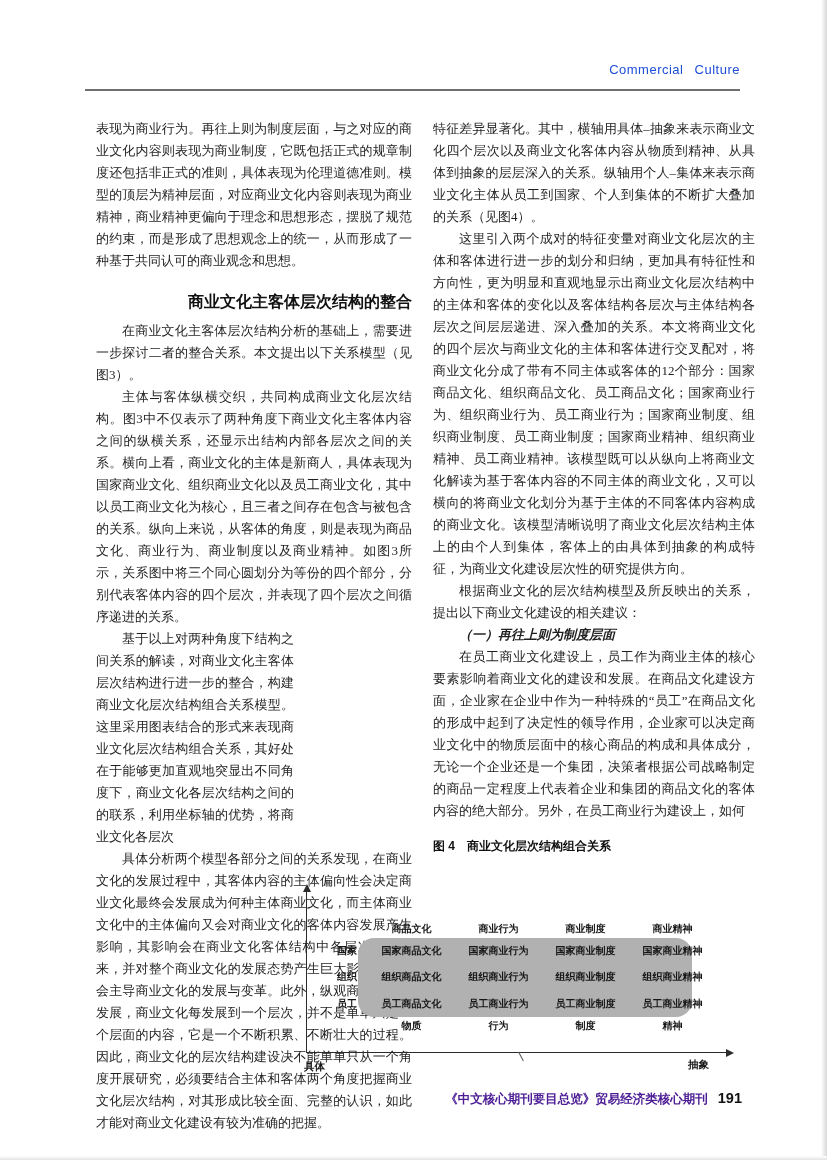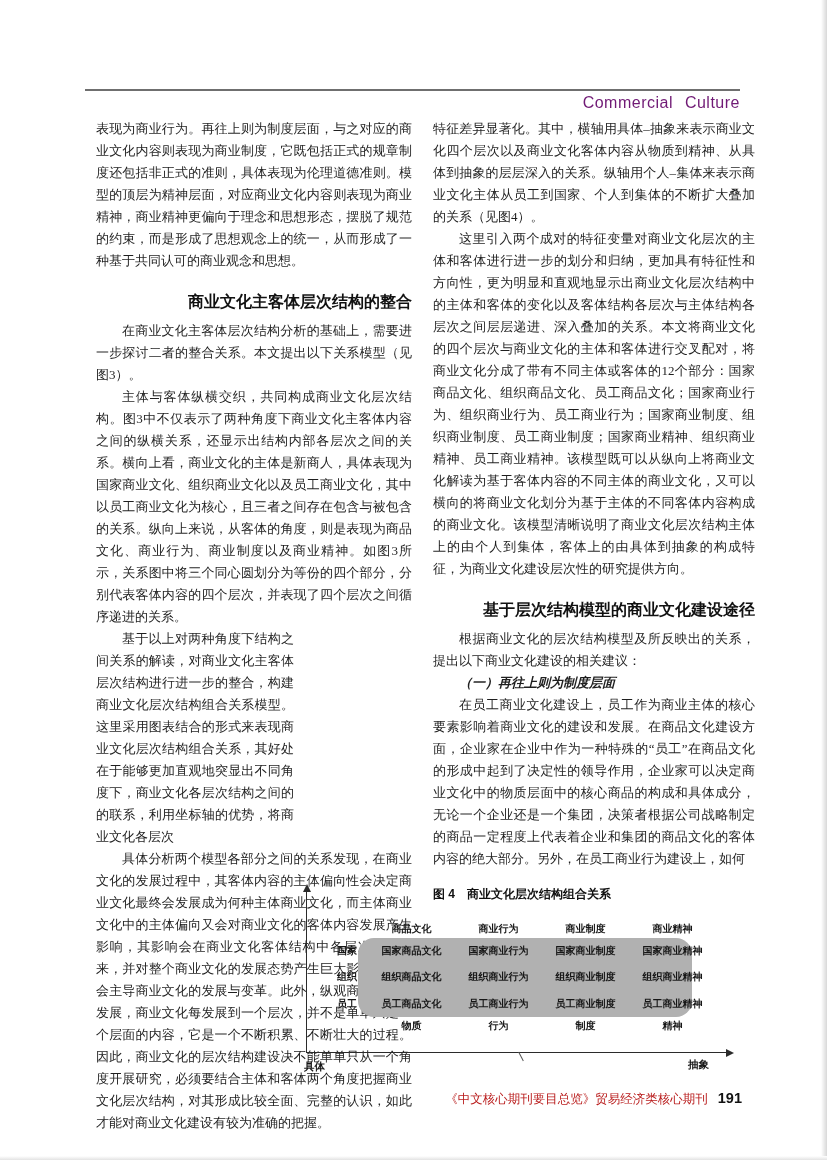--- a/index.html
+++ b/index.html
@@ -17,22 +17,22 @@
     background: linear-gradient(to left, #d8d8d8, #ffffff);
   }
   .edge-bottom {
     position: absolute; left: 0; bottom: 0; width: 100%; height: 4px;
     background: linear-gradient(to top, #e3e3e3, #ffffff);
   }
   
   .header-en {
     position: absolute; top: 62px; right: 87px;
     font-family: "Liberation Sans", sans-serif;
-    font-size: 16px; color: #701a75;
-    letter-spacing: 0.5px; word-spacing: 7px; margin-top: 32px;
+    font-size: 13px; color: #1d4ed8;
+    letter-spacing: 0.5px; word-spacing: 7px;
   }
   .header-rule {
     position: absolute; left: 85px; top: 89px; width: 655px; height: 2px;
     background: #6f6f6f;
   }
   
   .col { position: absolute; top: 118px; }
   .col-left  { left: 96px;  width: 316px; }
   .col-right { left: 433px; width: 322px; }
   p.body {
@@ -115,21 +115,21 @@
     font-size: 10.5px; font-weight: bold; color: #161616;
   }
   .axis-label.min { left: 4px; top: 180px; }
   .axis-label.max { left: 388px; top: 178px; }
   
   .footer {
     position: absolute; top: 1090px; right: 85px;
     display: flex; align-items: baseline; gap: 10px;
     font-family: "Liberation Sans", sans-serif;
   }
-  .footer-journal { font-size: 12.5px; font-weight: normal; color: #b91c1c; }
+  .footer-journal { font-size: 12.5px; font-weight: bold; color: #4c1d95; }
   .footer-page { font-size: 14.5px; font-weight: bold; color: #111; }
 </style>
 </head>
 <body>
 
 <div class="page">
   <div class="edge-right"></div>
   <div class="edge-bottom"></div>
 
   <div class="header-en">Commercial Culture</div>
@@ -140,21 +140,20 @@
     <h2 class="sec">商业文化主客体层次结构的整合</h2>
     <p class="body indent">在商业文化主客体层次结构分析的基础上，需要进一步探讨二者的整合关系。本文提出以下关系模型（见图3）。</p>
     <p class="body indent">主体与客体纵横交织，共同构成商业文化层次结构。图3中不仅表示了两种角度下商业文化主客体内容之间的纵横关系，还显示出结构内部各层次之间的关系。横向上看，商业文化的主体是新商人，具体表现为国家商业文化、组织商业文化以及员工商业文化，其中以员工商业文化为核心，且三者之间存在包含与被包含的关系。纵向上来说，从客体的角度，则是表现为商品文化、商业行为、商业制度以及商业精神。如图3所示，关系图中将三个同心圆划分为等份的四个部分，分别代表客体内容的四个层次，并表现了四个层次之间循序递进的关系。</p>
     <p class="body indent narrow">基于以上对两种角度下结构之间关系的解读，对商业文化主客体层次结构进行进一步的整合，构建商业文化层次结构组合关系模型。这里采用图表结合的形式来表现商业文化层次结构组合关系，其好处在于能够更加直观地突显出不同角度下，商业文化各层次结构之间的的联系，利用坐标轴的优势，将商业文化各层次</p>
     <p class="body indent">具体分析两个模型各部分之间的关系发现，在商业文化的发展过程中，其客体内容的主体偏向性会决定商业文化最终会发展成为何种主体商业文化，而主体商业文化中的主体偏向又会对商业文化的客体内容发展产生影响，其影响会在商业文化客体结构中各层次体现出来，并对整个商业文化的发展态势产生巨大影响，甚至会主导商业文化的发展与变革。此外，纵观商业文化的发展，商业文化每发展到一个层次，并不是单单只是一个层面的内容，它是一个不断积累、不断壮大的过程。因此，商业文化的层次结构建设决不能单单只从一个角度开展研究，必须要结合主体和客体两个角度把握商业文化层次结构，对其形成比较全面、完整的认识，如此才能对商业文化建设有较为准确的把握。</p>
   </div>
 
   <div class="col col-right">
     <p class="body">特征差异显著化。其中，横轴用具体–抽象来表示商业文化四个层次以及商业文化客体内容从物质到精神、从具体到抽象的层层深入的关系。纵轴用个人–集体来表示商业文化主体从员工到国家、个人到集体的不断扩大叠加的关系（见图4）。</p>
     <p class="body indent">这里引入两个成对的特征变量对商业文化层次的主体和客体进行进一步的划分和归纳，更加具有特征性和方向性，更为明显和直观地显示出商业文化层次结构中的主体和客体的变化以及客体结构各层次与主体结构各层次之间层层递进、深入叠加的关系。本文将商业文化的四个层次与商业文化的主体和客体进行交叉配对，将商业文化分成了带有不同主体或客体的12个部分：国家商品文化、组织商品文化、员工商品文化；国家商业行为、组织商业行为、员工商业行为；国家商业制度、组织商业制度、员工商业制度；国家商业精神、组织商业精神、员工商业精神。该模型既可以从纵向上将商业文化解读为基于客体内容的不同主体的商业文化，又可以横向的将商业文化划分为基于主体的不同客体内容构成的商业文化。该模型清晰说明了商业文化层次结构主体上的由个人到集体，客体上的由具体到抽象的构成特征，为商业文化建设层次性的研究提供方向。</p>
-    <h2 class="sec">基于层次结构模型的商业文化建设途径</h2>
     <p class="body indent">根据商业文化的层次结构模型及所反映出的关系，提出以下商业文化建设的相关建议：</p>
     <p class="sub">（一）再往上则为制度层面</p>
     <p class="body indent">在员工商业文化建设上，员工作为商业主体的核心要素影响着商业文化的建设和发展。在商品文化建设方面，企业家在企业中作为一种特殊的“员工”在商品文化的形成中起到了决定性的领导作用，企业家可以决定商业文化中的物质层面中的核心商品的构成和具体成分，无论一个企业还是一个集团，决策者根据公司战略制定的商品一定程度上代表着企业和集团的商品文化的客体内容的绝大部分。另外，在员工商业行为建设上，如何</p>
     <div class="fig-caption">图 4　商业文化层次结构组合关系</div>
   </div>
 
   <div class="figure-area">
     <div class="y-arrow"></div>
     <div class="y-axis"></div>
     <div class="x-axis"></div>

